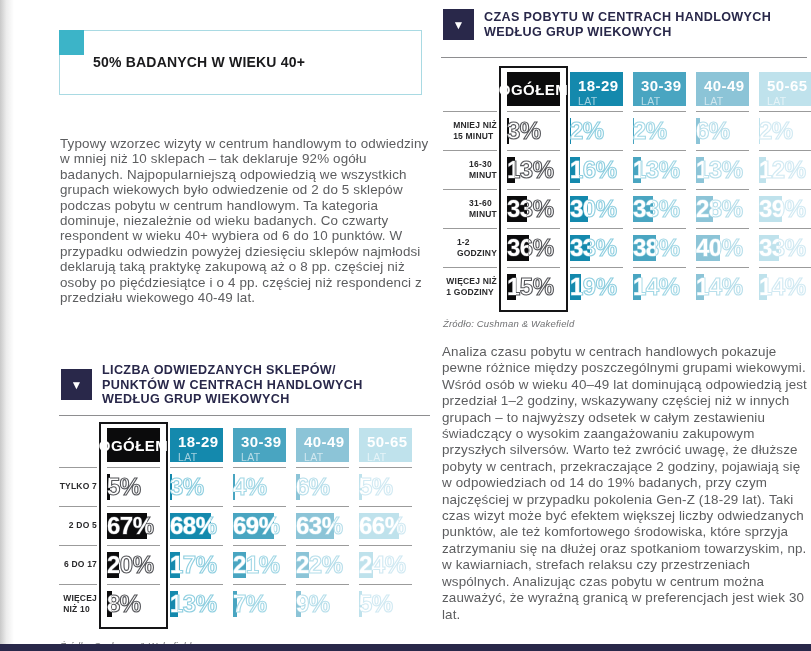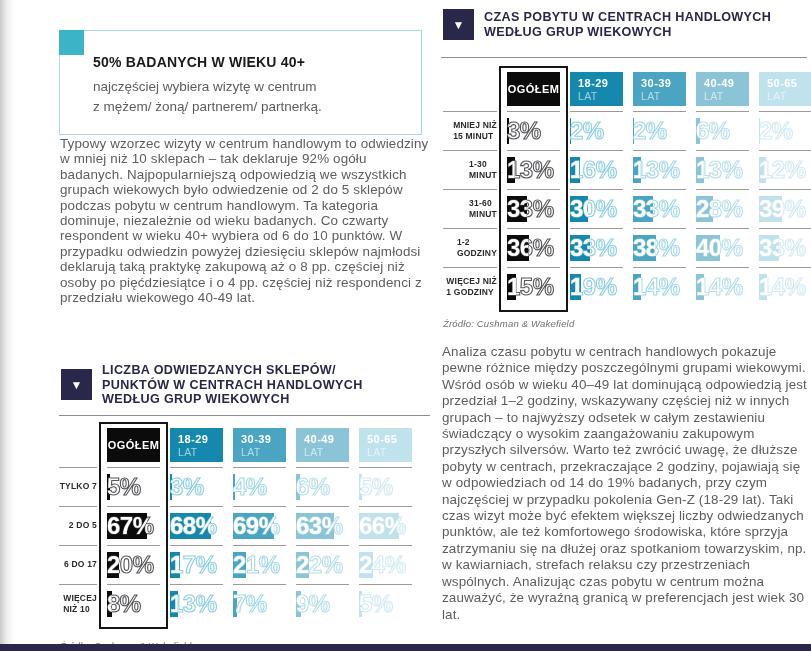--- a/index.html
+++ b/index.html
@@ -41,21 +41,21 @@
   #rule-left{left:0;top:399px;width:371px;}
 
   
   .tablewrap{position:absolute;}
   #table-time{left:2px;top:72px;width:369px;}
   #table-shops{left:0;top:412px;width:355px;}
   .tgrid{display:grid;column-gap:10px;position:relative;z-index:1;}
   .corner{height:34px;margin-bottom:5px;}
   .colhead{height:34px;margin-bottom:5px;box-sizing:border-box;color:#fff;padding:5px 0 0 8px;}
   .colhead.total{display:flex;align-items:center;justify-content:center;padding:0;}
-  .ch-label{font-size:11px;font-weight:bold;letter-spacing:.45px;}
+  .ch-label{font-size:15px;font-weight:bold;letter-spacing:.45px;}
   .ch-sub{font-size:10.5px;opacity:.6;margin-top:1px;letter-spacing:.4px;}
   .rowlabel{height:39px;box-sizing:border-box;border-top:1.5px solid var(--sep,#9b9b9b);
     display:flex;align-items:center;justify-content:flex-end;text-align:left;
     font-size:8.5px;font-weight:bold;color:#2a2a2c;line-height:1.3;letter-spacing:.2px;white-space:pre-line;}
   .cell{height:39px;box-sizing:border-box;border-top:1.5px solid var(--sep,#9b9b9b);
     display:flex;align-items:center;}
   .numwrap{position:relative;width:100%;height:26px;}
   .bar{position:absolute;left:0;top:0;height:100%;}
   .num{position:absolute;left:0;top:0;width:100%;height:26px;line-height:26px;
     font-size:24px;font-weight:bold;letter-spacing:-.5px;white-space:nowrap;}
@@ -69,22 +69,20 @@
 </style>
 </head>
 <body style="--navy: #29284a; --teal: #3cb4c8; --callout-border: #a9dae3; --sep: #9b9b9b;">
 
 <div id="page-edge" class="abs"></div>
 
 <div id="leftcol" class="abs">
   <div id="callout" class="abs">
     <div id="callout-square" class="abs"></div>
     <p class="callout-title">50% BADANYCH W WIEKU 40+</p>
-    <p class="callout-body">najczęściej wybiera wizytę w centrum
-z mężem/ żoną/ partnerem/ partnerką.</p>
   </div>
 
   <p id="intro-para" class="abs para">Typowy wzorzec wizyty w centrum handlowym to odwiedziny w mniej niż 10 sklepach – tak deklaruje 92% ogółu badanych. Najpopularniejszą odpowiedzią we wszystkich grupach wiekowych było odwiedzenie od 2 do 5 sklepów podczas pobytu w centrum handlowym. Ta kategoria dominuje, niezależnie od wieku badanych. Co czwarty respondent w wieku 40+ wybiera od 6 do 10 punktów. W przypadku odwiedzin powyżej dziesięciu sklepów najmłodsi deklarują taką praktykę zakupową aż o 8 pp. częściej niż osoby po pięćdziesiątce i o 4 pp. częściej niż respondenci z przedziału wiekowego 40-49 lat.</p>
 
   <div id="sec-head-left" class="abs sec-head">
     <div class="tri-box">
         <span>▼</span>
       </div>
     <h2 class="sec-title">LICZBA ODWIEDZANYCH SKLEPÓW/
 PUNKTÓW W CENTRACH HANDLOWYCH
@@ -328,21 +326,21 @@
             <div class="num white" style="clip-path: inset(-3px calc(100% - 3.6px) -3px 0px);">6%</div>
           </div>
         </div>
         <div class="cell">
           <div class="numwrap">
             <div class="bar" style="width: 1.2px; background: rgb(191, 226, 236);"></div>
             <div class="num outline" style="--oc: #d2eaf3;">2%</div>
             <div class="num white" style="clip-path: inset(-3px calc(100% - 1.2px) -3px 0px);">2%</div>
           </div>
         </div>
-        <div class="rowlabel">1-30
+        <div class="rowlabel">16-30
 MINUT</div>
         <div class="cell">
           <div class="numwrap">
             <div class="bar" style="width: 7.8px; background: rgb(11, 11, 12);"></div>
             <div class="num outline" style="--oc: #56575b;">13%</div>
             <div class="num white" style="clip-path: inset(-3px calc(100% - 7.8px) -3px 0px);">13%</div>
           </div>
         </div>
         <div class="cell">
           <div class="numwrap">

